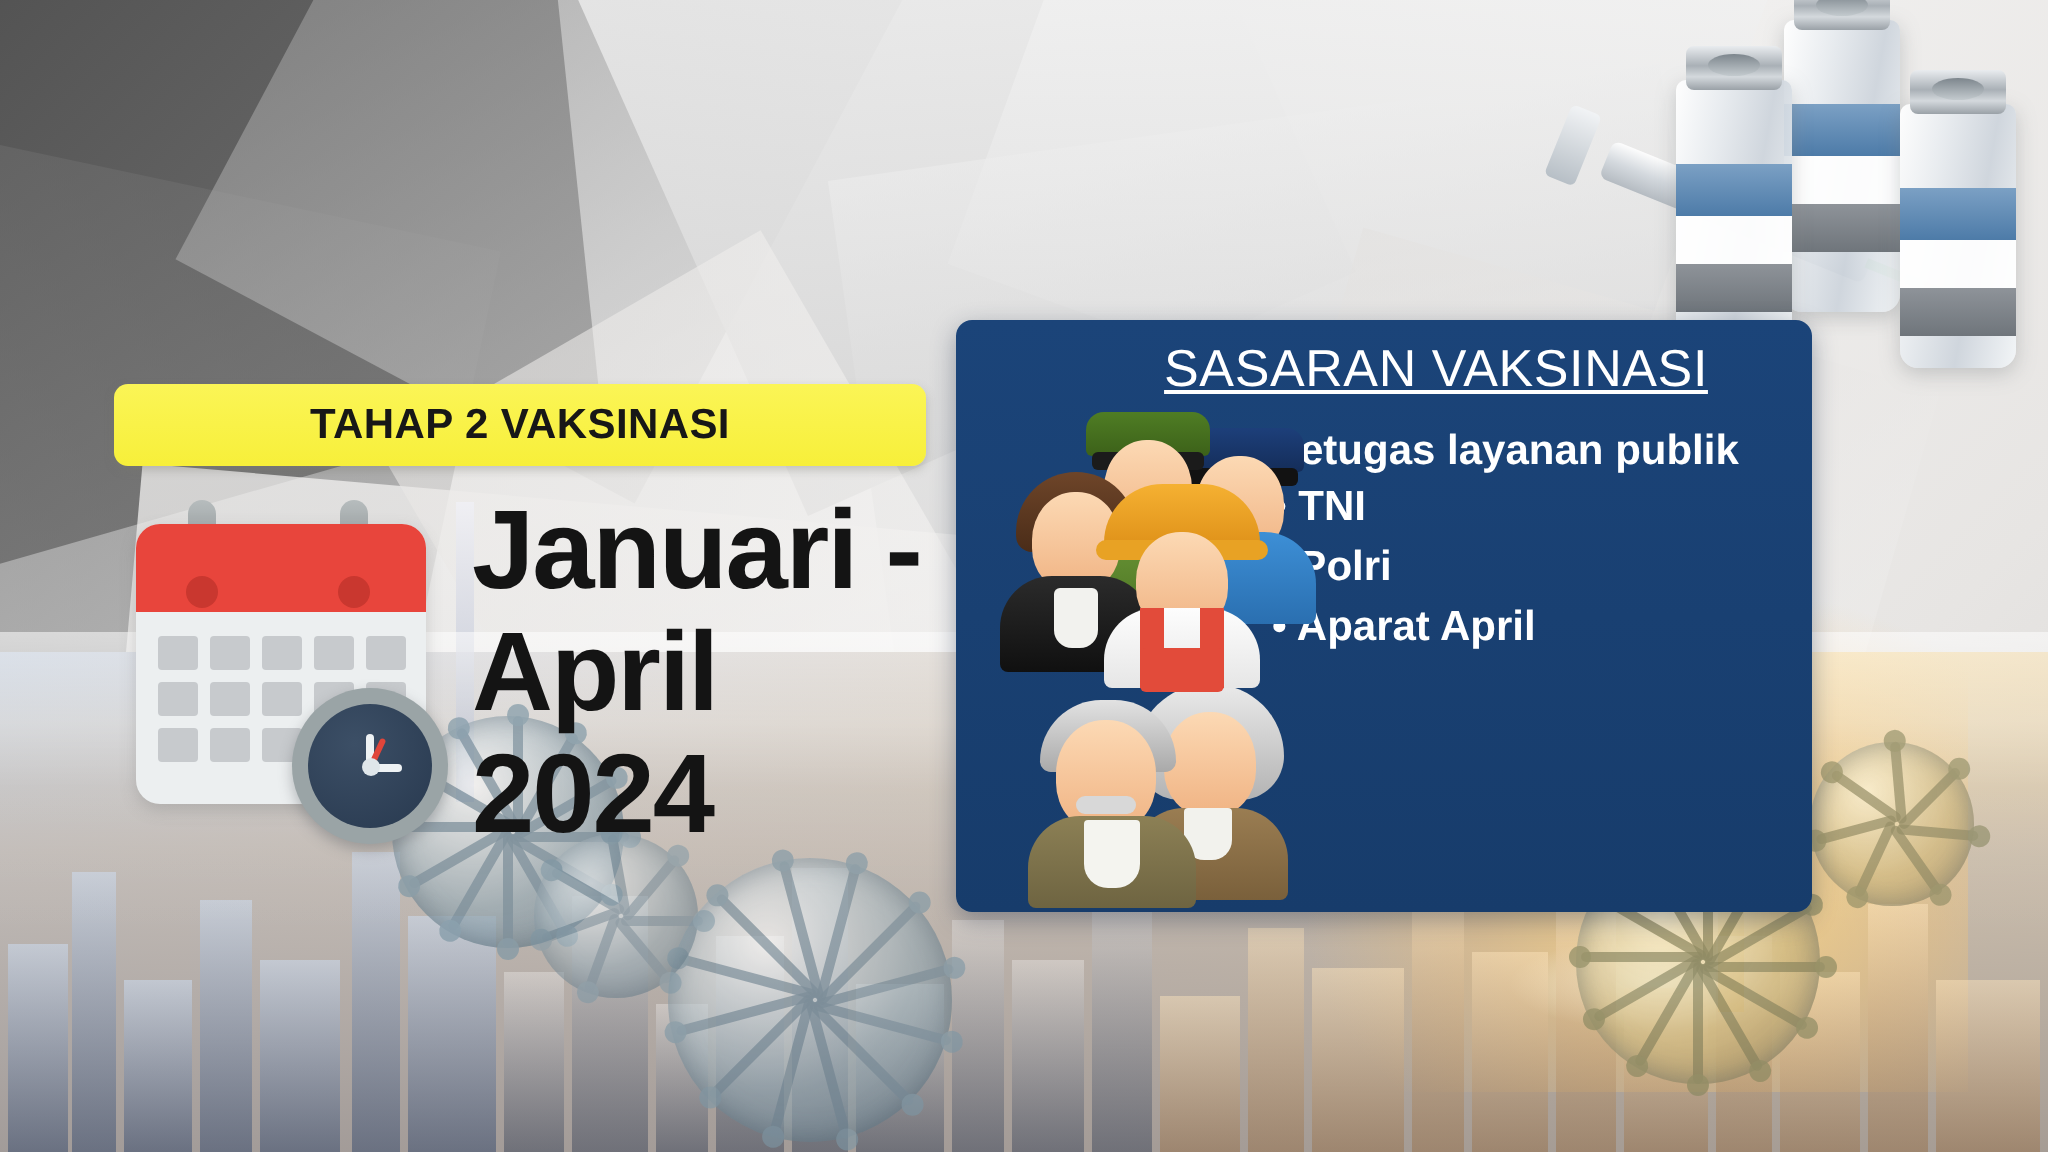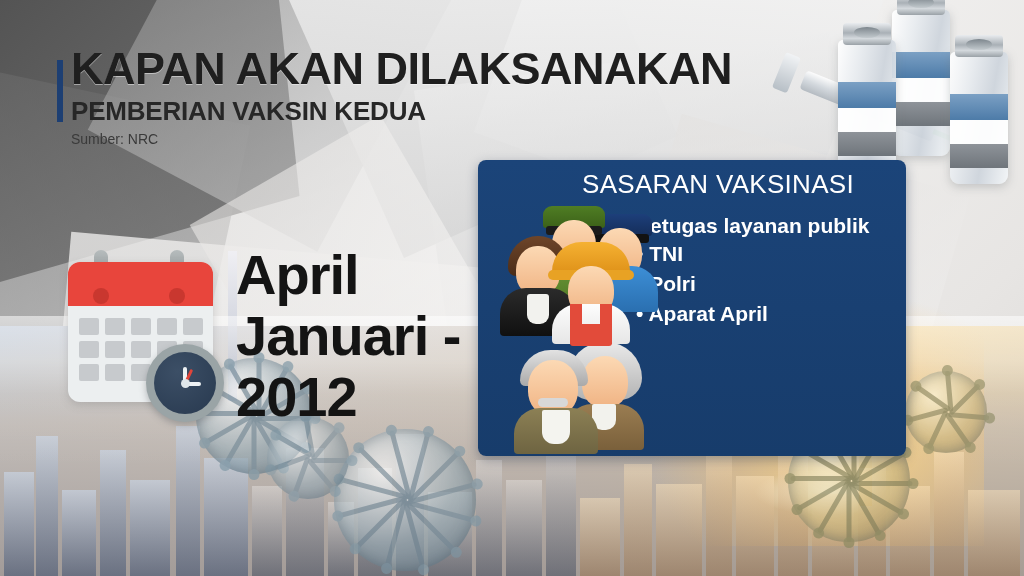--- a/index.html
+++ b/index.html
@@ -231,21 +231,21 @@
   .panel {
     position:absolute; left:478px; top:160px; width:428px; height:296px;
     background:linear-gradient(180deg,#1b4479,#173c6b);
     border-radius:8px;
     box-shadow:0 4px 12px rgba(40,55,80,.4);
   }
   .panel-title {
     position:absolute; left:0; right:0; top:9px;
     text-align:center; color:#ffffff; font-size:26px; letter-spacing:.3px;
   }
-  .panel-title-inner { padding-left:52px; }
+  .panel-title-inner { padding-left:52px;text-decoration:underline; }
 
   .group { position:absolute; }
   .g-workers { left:16px; top:36px; width:150px; height:130px; }
   .g-elderly { left:36px; top:178px; width:120px; height:110px; }
 
   .txt-block { position:absolute; color:#ffffff; }
   .txt-workers { left:158px; top:52px; width:260px; }
   .txt-workers .head { font-size:21px; font-weight:bold; line-height:27px; white-space:nowrap; }
   .txt-workers .li { font-size:21px; font-weight:bold; line-height:30px; white-space:nowrap; }
   .txt-elderly { left:158px; top:212px; font-size:21px; font-weight:bold; white-space:nowrap; }
@@ -470,27 +470,24 @@
       <div class="band-grey"></div>
     </div>
     <div class="vial" id="vialC">
       <div class="cap"></div>
       <div class="band-blue"></div>
       <div class="band-white"></div>
       <div class="band-grey"></div>
     </div>
   </div>
 
-  <div class="header">
-    <div class="accent-bar"></div>
-    <div class="title-main">KAPAN AKAN DILAKSANAKAN</div>
-    <div class="title-sub">PEMBERIAN VAKSIN KEDUA</div>
-    <div class="source">Sumber: NRC</div>
-  </div>
-
+
+  <div class="tahap-banner">
+    <span class="lbl">TAHAP 2 VAKSINASI</span>
+  </div>
 
   <div class="cal-wrap">
     <div class="cal-ring r1"></div>
     <div class="cal-ring r2"></div>
     <div class="cal-body">
       <div class="cal-head"></div>
       <div class="cal-knob k1"></div>
       <div class="cal-knob k2"></div>
       <div class="cal-grid">
         <div class="cal-cell"></div>
@@ -514,23 +511,23 @@
       <div class="clock-face">
         <div class="hand hour"></div>
         <div class="hand min"></div>
         <div class="hand sec"></div>
         <div class="clock-pin"></div>
       </div>
     </div>
   </div>
 
   <div class="date-text">
+    <div>Januari -</div>
     <div>April</div>
-    <div>Januari -</div>
-    <div>2012</div>
+    <div>2024</div>
   </div>
 
   <div class="panel">
     <div class="panel-title">
       <span class="panel-title-inner">SASARAN VAKSINASI</span>
     </div>
 
     <div class="group g-workers">
       <div class="av" id="soldier">
         <div class="hat"></div>

